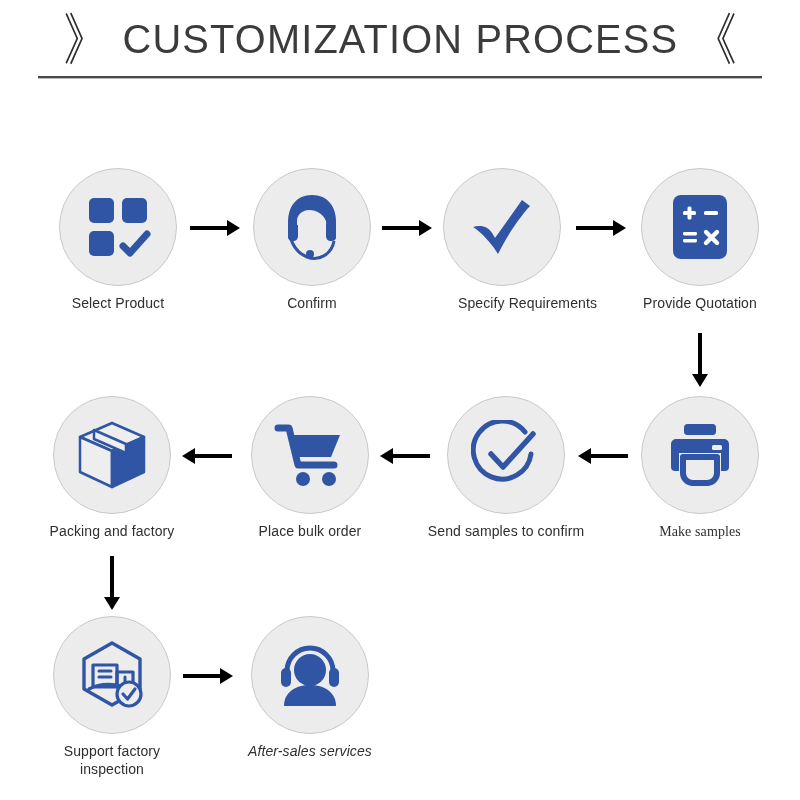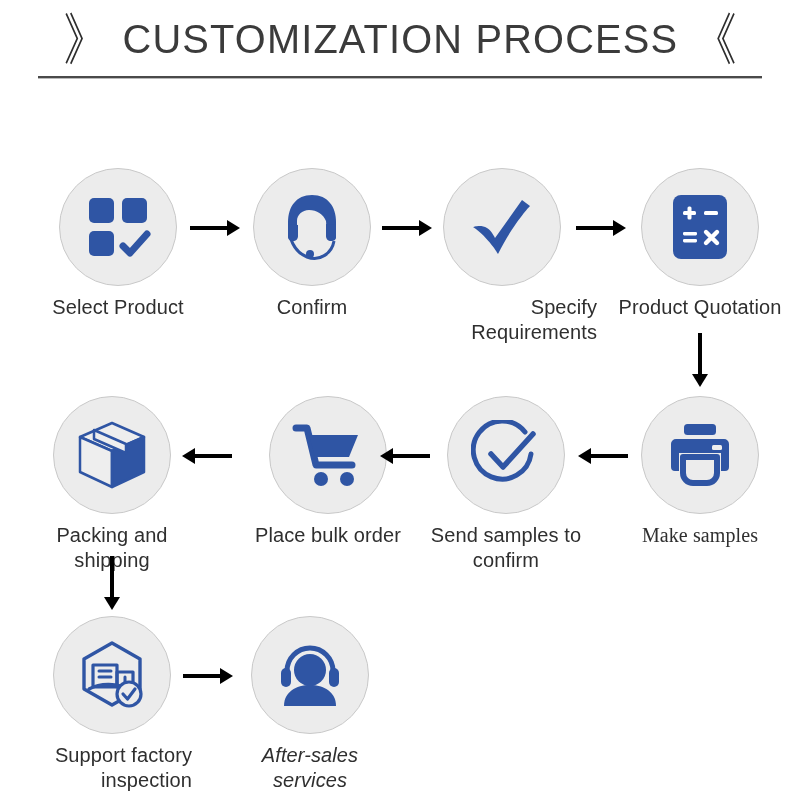--- a/index.html
+++ b/index.html
@@ -76,21 +76,21 @@
     margin: 0 auto;
     border-radius: 50%;
     background: #ececec;
     border: 1px solid #c9c9c9;
     display: flex;
     align-items: center;
     justify-content: center;
   }
   .label {
     margin-top: 9px;
-    font-size: 20px;
+    font-size: 14px;
     color: #2f2f2f;
     line-height: 1.25;
     letter-spacing: 0.1px;
     white-space: pre-line;
   }
   .label.wide { width: 190px; margin-left: -15px; }
 
   
   .arrow-h {
     position: absolute;
@@ -193,21 +193,21 @@
       <svg width="62" height="68" viewBox="0 0 62 68">
         <rect x="4" y="2" width="54" height="64" rx="8" fill="#2f55a4"></rect>
         <rect x="14" y="18" width="13" height="4" rx="1.5" fill="#fff"></rect>
         <rect x="18.5" y="13.5" width="4" height="13" rx="1.5" fill="#fff"></rect>
         <rect x="35" y="18" width="14" height="4" rx="1.5" fill="#fff"></rect>
         <rect x="14" y="39" width="14" height="3.4" rx="1.3" fill="#fff"></rect>
         <rect x="14" y="46" width="14" height="3.4" rx="1.3" fill="#fff"></rect>
         <path d="M37 39 L48 50 M48 39 L37 50" stroke="#fff" stroke-width="4.4" stroke-linecap="round"></path>
       </svg>
     </div>
-    <div class="label wide">Product Quotation</div>
+    <div class="label wide">Provide Quotation</div>
   </div>
 
   <div class="arrow-h" style="left:190px; top:219px; width:50px;">
     <div class="shaft"></div>
       <div class="head-r"></div>
   </div>
   <div class="arrow-h" style="left:382px; top:219px; width:50px;">
     <div class="shaft"></div>
       <div class="head-r"></div>
   </div>
@@ -226,24 +226,24 @@
       <svg width="72" height="70" viewBox="0 0 72 70">
         <path d="M36 3 L68 17 L68 52 L36 67 L4 52 L4 17 Z" fill="#2f55a4"></path>
         <path d="M4 17 L36 31 L36 67 L4 52 Z" fill="#2f55a4"></path>
         <path d="M36 31 L68 17 L68 52 L36 67 Z" fill="#2f55a4"></path>
         <path d="M4 17 L36 3 L68 17 L36 31 Z" fill="#eeeeee" stroke="#2f55a4" stroke-width="2.5" stroke-linejoin="round"></path>
         <path d="M4 17 L36 31 L36 67 L4 52 Z" fill="#eeeeee" stroke="#2f55a4" stroke-width="2.5" stroke-linejoin="round"></path>
         <path d="M36 31 L68 17 L68 52 L36 67 Z" fill="#2f55a4" stroke="#2f55a4" stroke-width="2.5" stroke-linejoin="round"></path>
         <path d="M18 10 L50 24 L50 33 L18 19 Z" fill="#eeeeee" stroke="#2f55a4" stroke-width="2.5" stroke-linejoin="round"></path>
       </svg>
     </div>
-    <div class="label wide">Packing and shipping</div>
-  </div>
-
-  <div class="node" style="left:248px; top:396px;">
+    <div class="label wide">Packing and factory</div>
+  </div>
+
+  <div class="node" style="left:230px; top:396px;">
     <div class="circle">
       <svg width="72" height="68" viewBox="0 0 72 68">
         <path d="M4 7 L15 7 L24 44 L60 44" fill="none" stroke="#2f55a4" stroke-width="7" stroke-linecap="round" stroke-linejoin="round"></path>
         <path d="M17 14 L66 14 L57 36 L23 36 Z" fill="#2f55a4"></path>
         <circle cx="29" cy="58" r="7" fill="#2f55a4"></circle>
         <circle cx="55" cy="58" r="7" fill="#2f55a4"></circle>
       </svg>
     </div>
     <div class="label">Place bulk order</div>
   </div>
@@ -282,21 +282,21 @@
   <div class="arrow-h" style="left:578px; top:447px; width:50px;">
     <div class="head-l"></div>
       <div class="shaft"></div>
   </div>
 
   <div class="arrow-v" style="left:103px; top:556px; height:54px;">
     <div class="shaft"></div>
       <div class="head-d"></div>
   </div>
 
-  <div class="node" style="left:32px; top:616px;text-align:right;">
+  <div class="node" style="left:32px; top:616px;">
     <div class="circle">
       <svg width="72" height="72" viewBox="0 0 72 72">
         <path d="M36 4 L64 20 L64 50 L36 66 L8 50 L8 20 Z" fill="none" stroke="#2f55a4" stroke-width="3.4" stroke-linejoin="round"></path>
         <path d="M17 26 L41 26 L41 48 L17 48 Z" fill="none" stroke="#2f55a4" stroke-width="3.2" stroke-linejoin="round"></path>
         <path d="M41 33 L57 33 L57 48 L41 48 Z" fill="none" stroke="#2f55a4" stroke-width="3.2" stroke-linejoin="round"></path>
         <path d="M23 32 L35 32 M23 38 L35 38" stroke="#2f55a4" stroke-width="3" stroke-linecap="round"></path>
         <path d="M49 38 L49 44" stroke="#2f55a4" stroke-width="3" stroke-linecap="round"></path>
         <path d="M13 50 C24 44 40 43 58 52" fill="none" stroke="#2f55a4" stroke-width="3.2" stroke-linecap="round"></path>
         <circle cx="53" cy="55" r="12" fill="#ececec" stroke="#2f55a4" stroke-width="3.2"></circle>
         <path d="M47 55 L51.5 60 L59 50" fill="none" stroke="#2f55a4" stroke-width="3.2" stroke-linecap="round" stroke-linejoin="round"></path>

